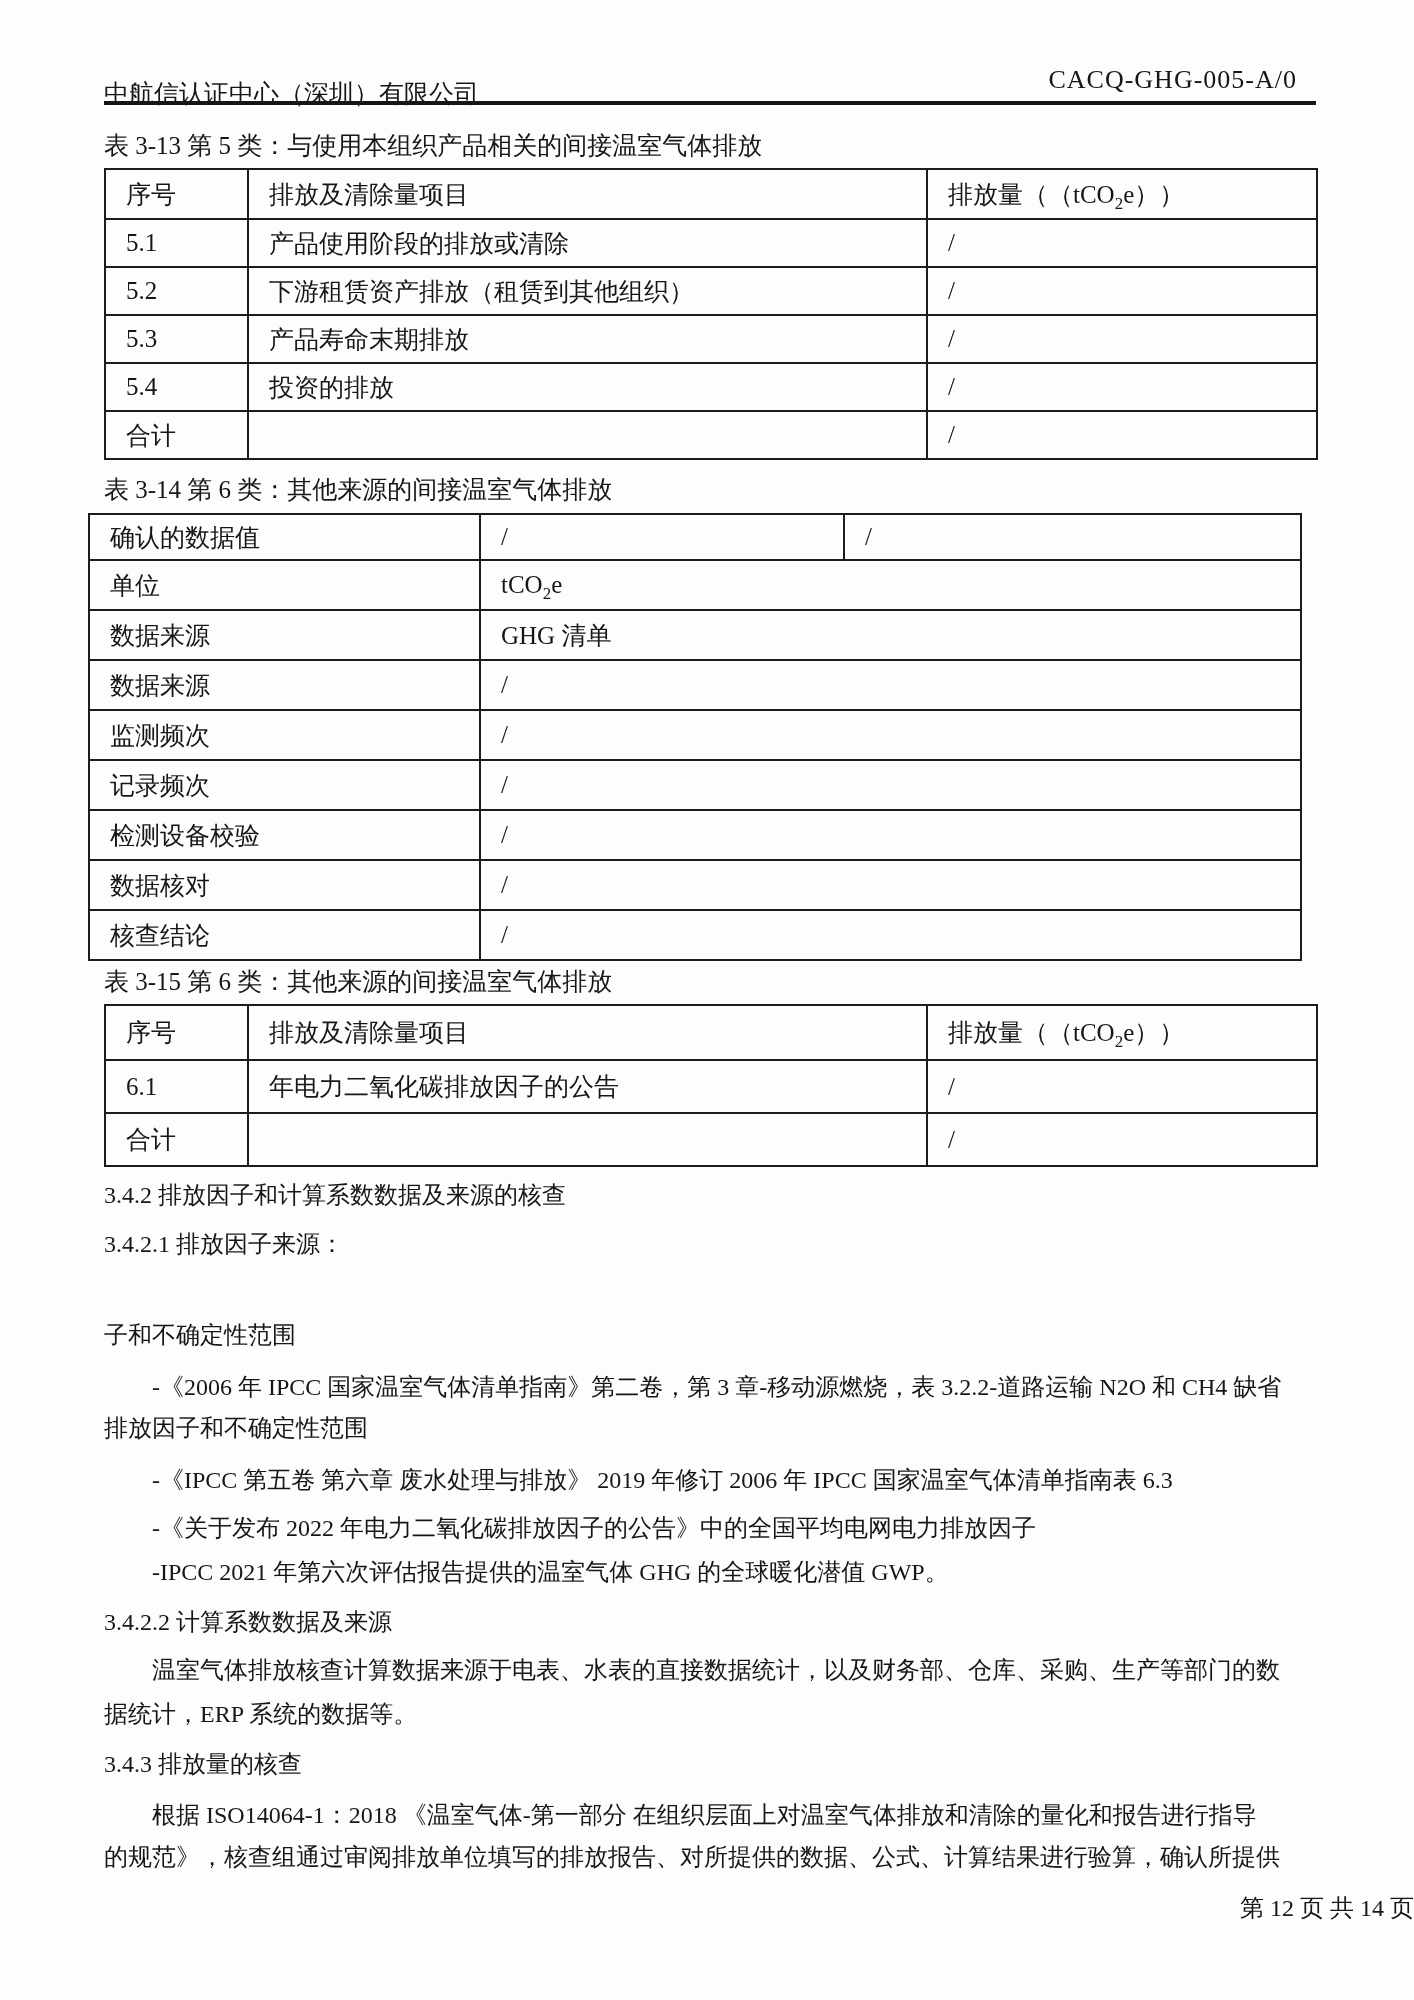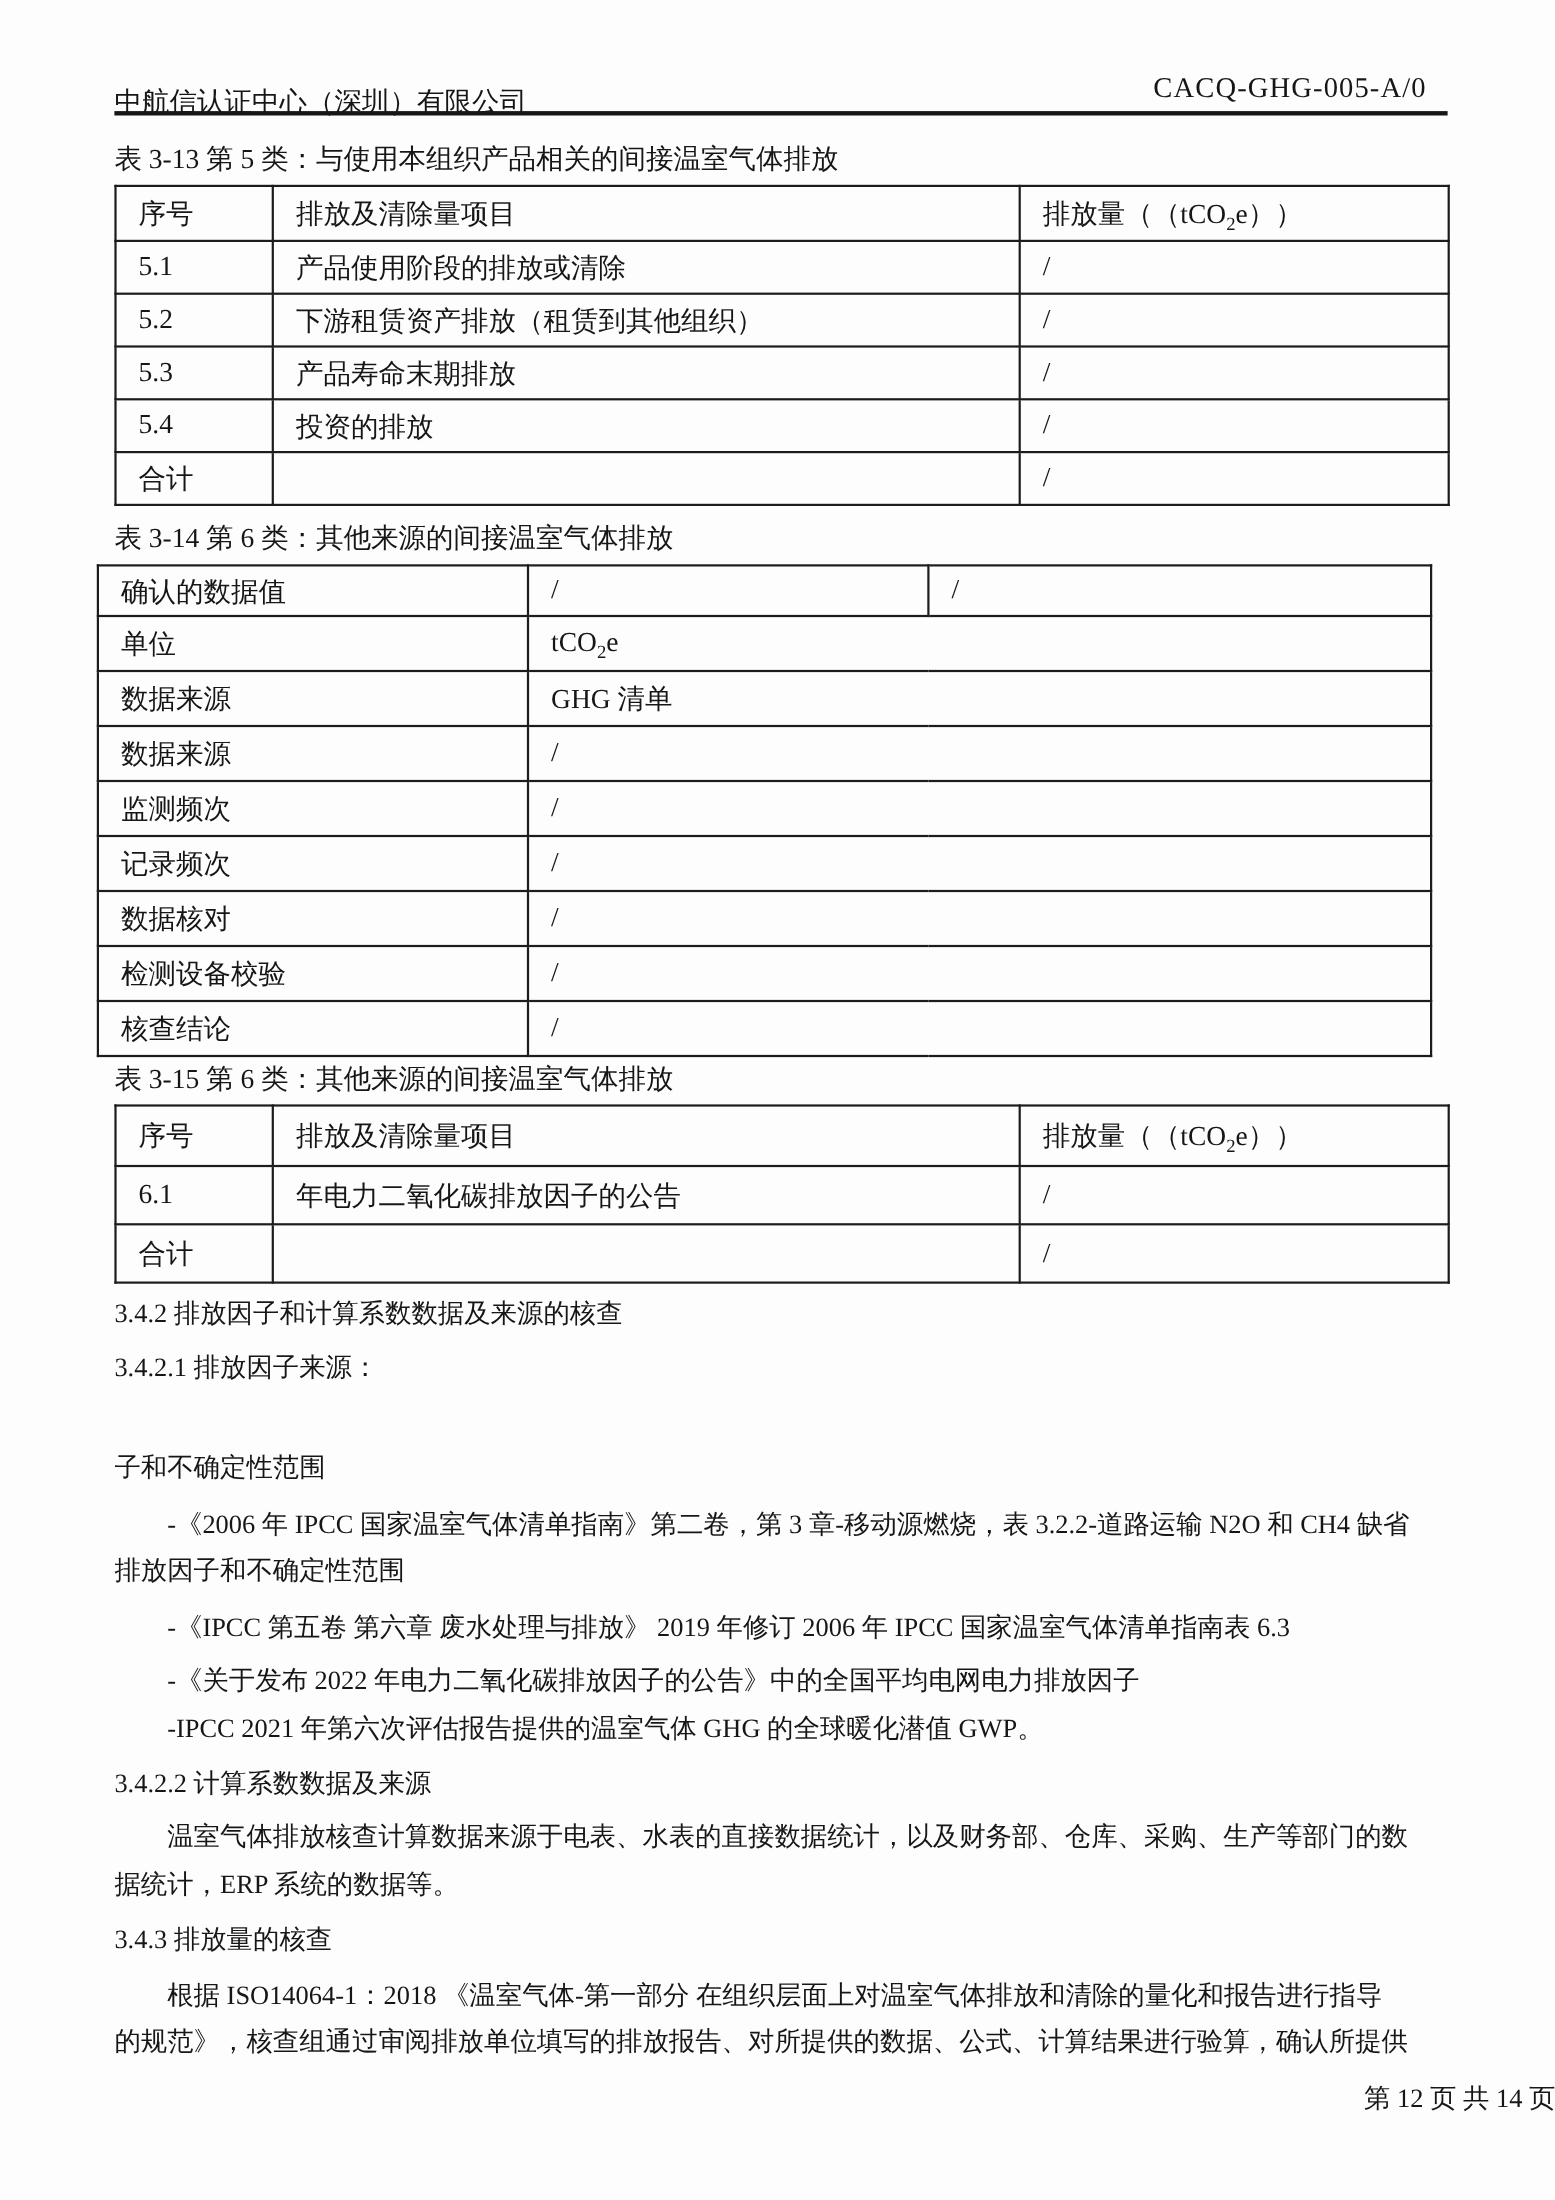--- a/index.html
+++ b/index.html
@@ -119,25 +119,25 @@
     </tr>
     <tr class="row">
       <td>监测频次</td>
       <td colspan="2">/</td>
     </tr>
     <tr class="row">
       <td>记录频次</td>
       <td colspan="2">/</td>
     </tr>
     <tr class="row">
-      <td>数据核对</td>
+      <td>检测设备校验</td>
       <td colspan="2">/</td>
     </tr>
     <tr class="row">
-      <td>检测设备校验</td>
+      <td>数据核对</td>
       <td colspan="2">/</td>
     </tr>
     <tr class="row">
       <td>核查结论</td>
       <td colspan="2">/</td>
     </tr>
   </tbody>
     </table>
 
   <div class="abs tbl-title tt-315">表 3-15 第 6 类：其他来源的间接温室气体排放</div>

